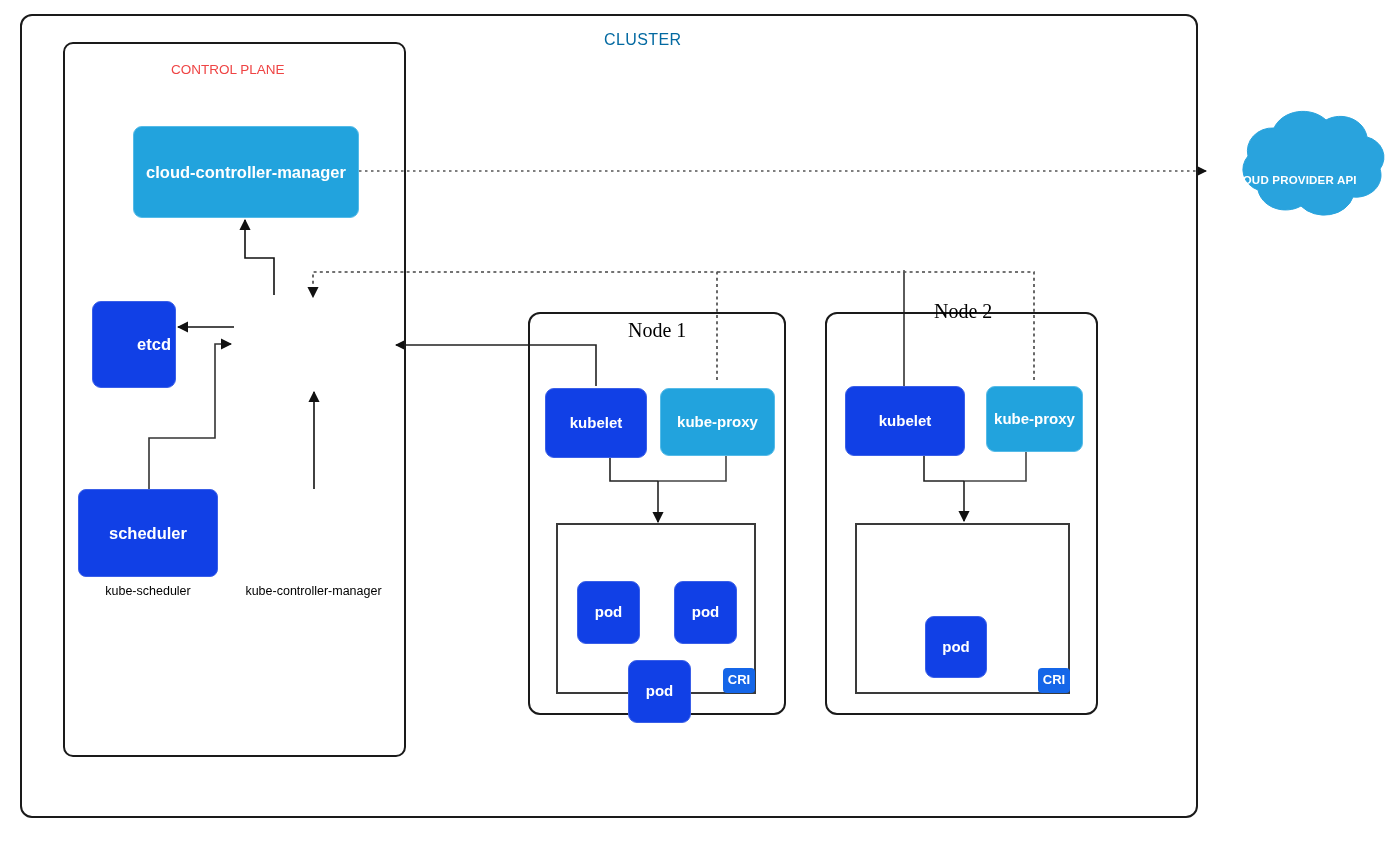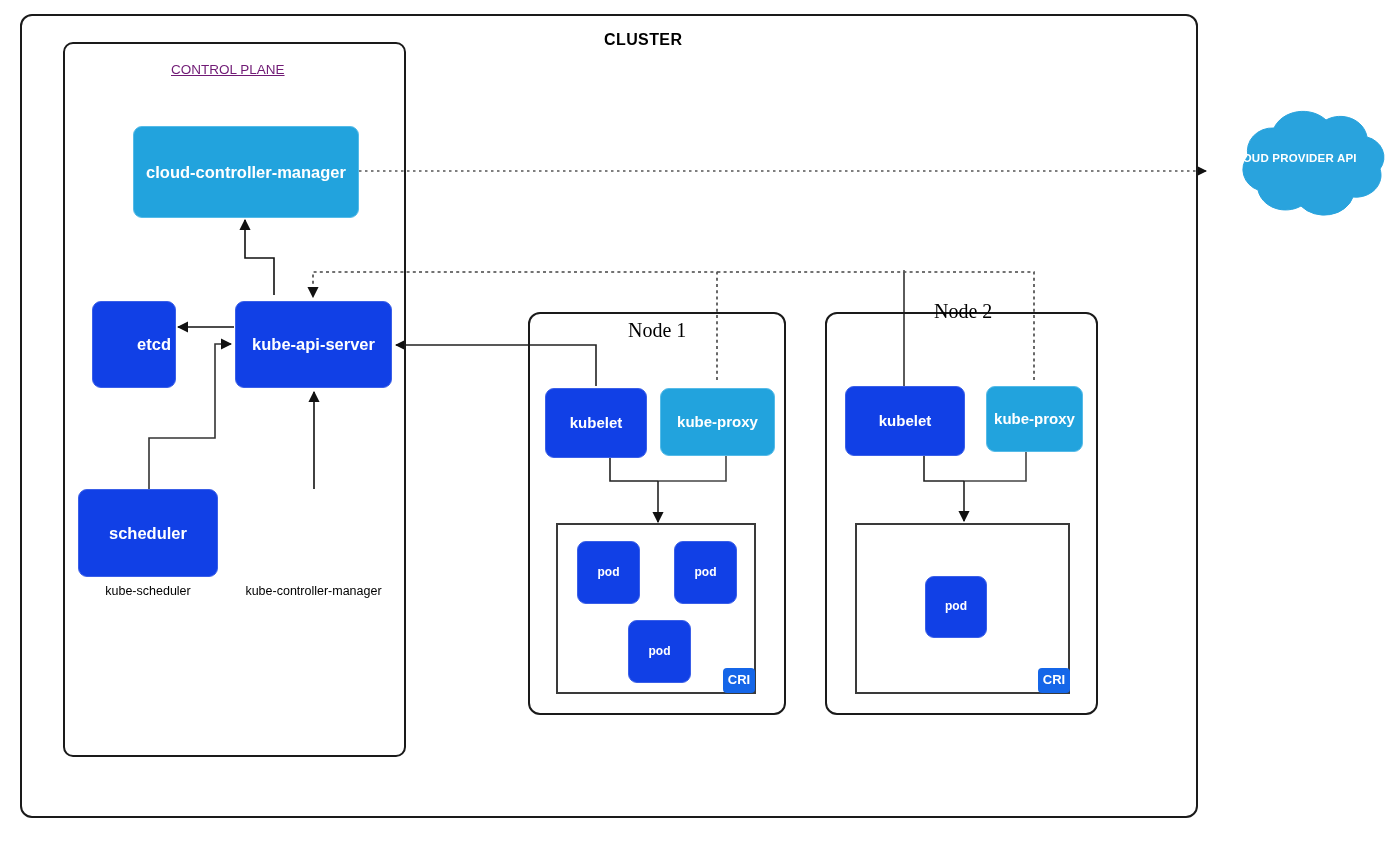--- a/index.html
+++ b/index.html
@@ -23,29 +23,28 @@
     box-sizing:border-box;
   }
   .frame.cluster{border-radius:12px;}
   .frame.ctrlplane{border-radius:10px;border-width:2px;}
   .frame.node{border-radius:12px;}
   .frame.cri{border-radius:0;border-width:2px;border-color:#3a3a3a;}
 
   
   .cluster-title{
     position:absolute;
-    font-size:16px;font-weight:bold;color:#000000;
+    font-size:16px;font-weight:normal;color:#0369a1;
     letter-spacing:.4px;
     white-space:nowrap;
   }
   .cp-title{
     position:absolute;
-    font-size:13.5px;color:#701a75;font-weight:normal;
+    font-size:13.5px;color:#ef4444;font-weight:normal;
     white-space:nowrap;
-    text-decoration:underline;
   }
   .node-title{
     position:absolute;
     font-family:"Liberation Serif","DejaVu Serif",serif;
     font-size:20px;color:#000;
     white-space:nowrap;
   }
   .undercap{
     position:absolute;
     font-size:12.5px;color:#000;
@@ -58,21 +57,21 @@
     position:absolute;
     border-radius:9px;
     display:flex;align-items:center;justify-content:center;
     color:#ffffff;font-weight:bold;
     text-align:center;
     box-sizing:border-box;
     line-height:1.1;
   }
   .comp.dark{background:#1140e6;border:1px solid #3a5fe8;}
   .comp.light{background:#22a3dd;border:1px solid #55bbe8;}
-  .comp.pod{background:#1140e6;border:1px solid #3a5fe8;border-radius:9px;font-size:12px;}
+  .comp.pod{background:#1140e6;border:1px solid #3a5fe8;border-radius:9px;font-size:15px;margin-top:40px;}
   .comp.cri-tag{
     background:#1566e8;border:none;border-radius:4px;
     font-size:13px;font-weight:bold;
   }
 
   .fs17{font-size:16.5px;}
   .fs15{font-size:15px;text-align:right;}
 
   
   .cloud{position:absolute;}
@@ -131,23 +130,22 @@
   <div class="frame cluster" style="left:20px;top:14px;width:1178px;height:804px;"></div>
   <div class="cluster-title" style="left:604px;top:31px;">CLUSTER</div>
 
   <div class="frame ctrlplane" style="left:63px;top:42px;width:343px;height:715px;"></div>
   <div class="cp-title" style="left:171px;top:62px;">CONTROL PLANE</div>
 
   <div class="comp light fs17" style="left:133px;top:126px;width:226px;height:92px;">cloud-controller-manager</div>
 
   <div class="comp dark fs17" style="left:92px;top:301px;width:84px;height:87px;padding-left:40px;">etcd</div>
 
-  <div class="comp dark fs17" style="left:235px;top:301px;width:157px;height:87px;">kube-api-server</div>
 
-  <div class="comp dark fs17" style="left:78px;top:489px;width:140px;height:88px;">scheduler</div>
+  <div class="comp dark fs17" style="left:78px;top:489px;width:140px;height:88px;border-radius:8px;">scheduler</div>
   <div class="undercap" style="left:78px;top:584px;width:140px;">kube-scheduler</div>
 
   <div class="undercap" style="left:235px;top:584px;width:157px;text-align:center;">kube-controller-manager</div>
 
   <div class="frame node" style="left:528px;top:312px;width:258px;height:403px;"></div>
   <div class="node-title" style="left:628px;top:319px;">Node 1</div>
 
   <div class="comp dark fs15" style="left:545px;top:388px;width:102px;height:70px;">kubelet</div>
   <div class="comp light fs15" style="left:660px;top:388px;width:115px;height:68px;">kube-proxy</div>
 
@@ -171,15 +169,15 @@
     <path d="M 44 52
              a 25 23 0 0 1 26 -28
              a 31 26 0 0 1 52 -8
              a 27 24 0 0 1 41 17
              a 23 21 0 0 1 13 32
              a 25 22 0 0 1 -27 28
              a 30 25 0 0 1 -52 9
              a 28 24 0 0 1 -43 -16
              a 24 22 0 0 1 -10 -34 z" fill="#29a3dd" stroke="#29a3dd" stroke-width="1"></path>
   </svg>
-  <div class="cloud-label" style="left:1227px;top:152px;text-align:center;">CLOUD PROVIDER API</div>
+  <div class="cloud-label" style="left:1227px;top:174px;text-align:center;">CLOUD PROVIDER API</div>
 
 </div>
 
 </body></html>

